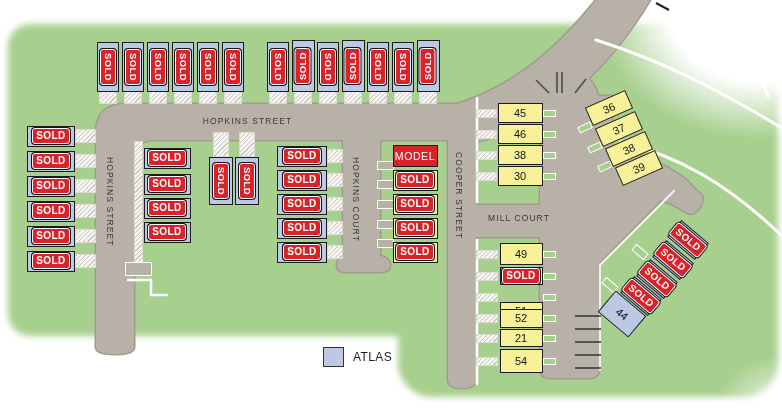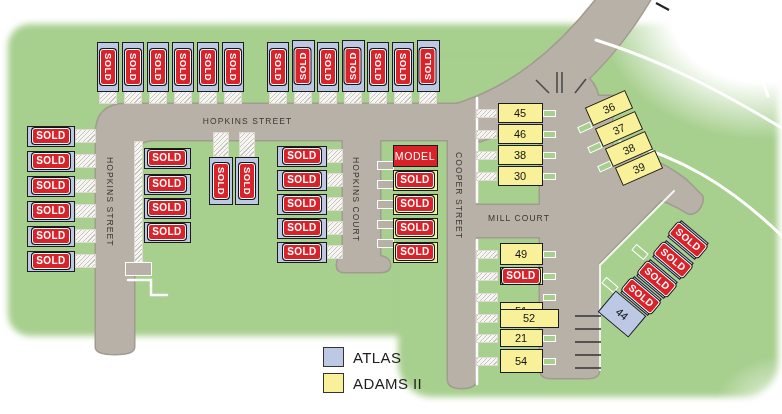--- a/index.html
+++ b/index.html
@@ -27,21 +27,21 @@
   .badge.vert{writing-mode:vertical-rl;padding:3px 2px;font-size:9.5px;}
   .badge.flip{transform:rotate(180deg);}
   .num{font-size:11px;color:#141414;}
   .model-label{color:#fff;font-weight:normal;font-size:10.5px;letter-spacing:.6px;}
   .street-label{position:absolute;color:#3a3733;font-size:8.5px;letter-spacing:1.1px;
     text-align:center;white-space:nowrap;}
   .street-label.vert{writing-mode:vertical-rl;}
   #legend{position:absolute;left:323px;top:347px;}
   .legend-row{display:flex;align-items:center;margin-bottom:6px;}
   .swatch{width:21px;height:20px;border:1.5px solid #333;box-sizing:border-box;margin-right:9px;}
-  .legend-label{font-size:15px;color:#1e1e1e;letter-spacing:.4px;}
+  .legend-label{font-size:12px;color:#1e1e1e;letter-spacing:.4px;}
 </style>
 </head>
 <body>
 
 <div id="stage">
 
   <div class="green" id="green-a"></div>
   <div class="green" id="green-b"></div>
   <div id="vignette"></div>
 
@@ -297,21 +297,21 @@
       </div>
       <div class="house plan-adams" style="left: 499.5px; top: 243px; width: 43px; height: 22px;">
         <span class="num">49</span>
       </div>
       <div class="house plan-adams" style="left: 499.5px; top: 267px; width: 43px; height: 18px;">
         <span class="badge">SOLD</span>
       </div>
       <div class="house plan-adams" style="left: 499.5px; top: 287.5px; width: 43px; height: 19px; margin-top: 14px;">
         <span class="num">51</span>
       </div>
-      <div class="house plan-adams" style="left: 499.5px; top: 308.5px; width: 59px; height: 19px;">
+      <div class="house plan-adams" style="left: 499.5px; top: 308.5px; width: 43px; height: 19px;">
         <span class="num">52</span>
       </div>
       <div class="house plan-adams" style="left: 499.5px; top: 329px; width: 43px; height: 18px;">
         <span class="num">21</span>
       </div>
       <div class="house plan-adams" style="left: 499.5px; top: 349px; width: 43px; height: 24px;">
         <span class="num">54</span>
       </div>
       <div class="house plan-atlas" style="left: 602px; top: 300px; width: 40px; height: 28px; transform: rotate(40deg);">
         <span class="num">44</span>
@@ -334,19 +334,15 @@
   <div class="street-label vert" style="left:105px;top:156px;height:92px;">HOPKINS STREET</div>
   <div class="street-label vert" style="left:351px;top:157px;height:82px;">HOPKINS COURT</div>
   <div class="street-label vert" style="left:454px;top:152px;height:86px;">COOPER STREET</div>
   <div class="street-label" style="left:487px;top:213px;width:64px;">MILL COURT</div>
 
   <div id="legend">
     <div class="legend-row">
       <div class="swatch" style="background: rgb(188, 200, 228);"></div>
       <div class="legend-label">ATLAS</div>
     </div>
-    <div class="legend-row">
-      <div class="swatch" style="background: rgb(248, 241, 153);"></div>
-      <div class="legend-label">ADAMS II</div>
-    </div>
   </div>
 
 </div>
 
 </body></html>

